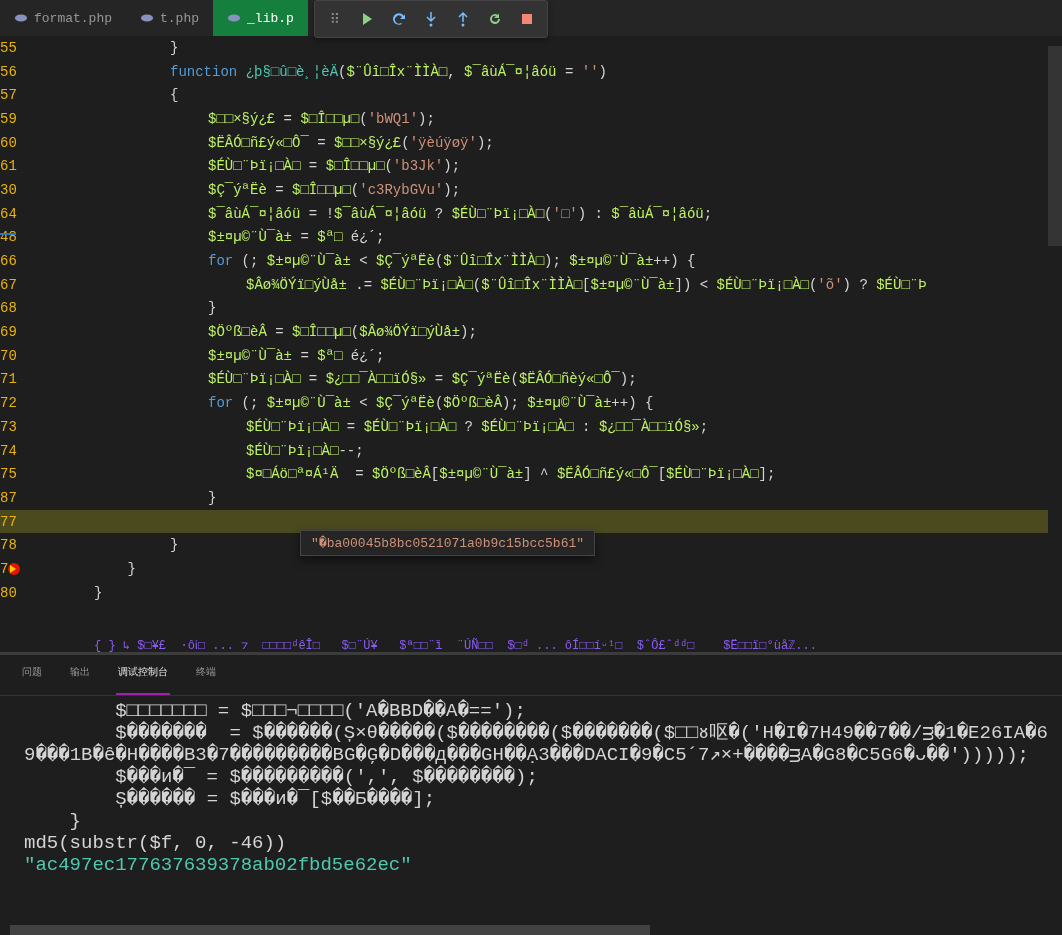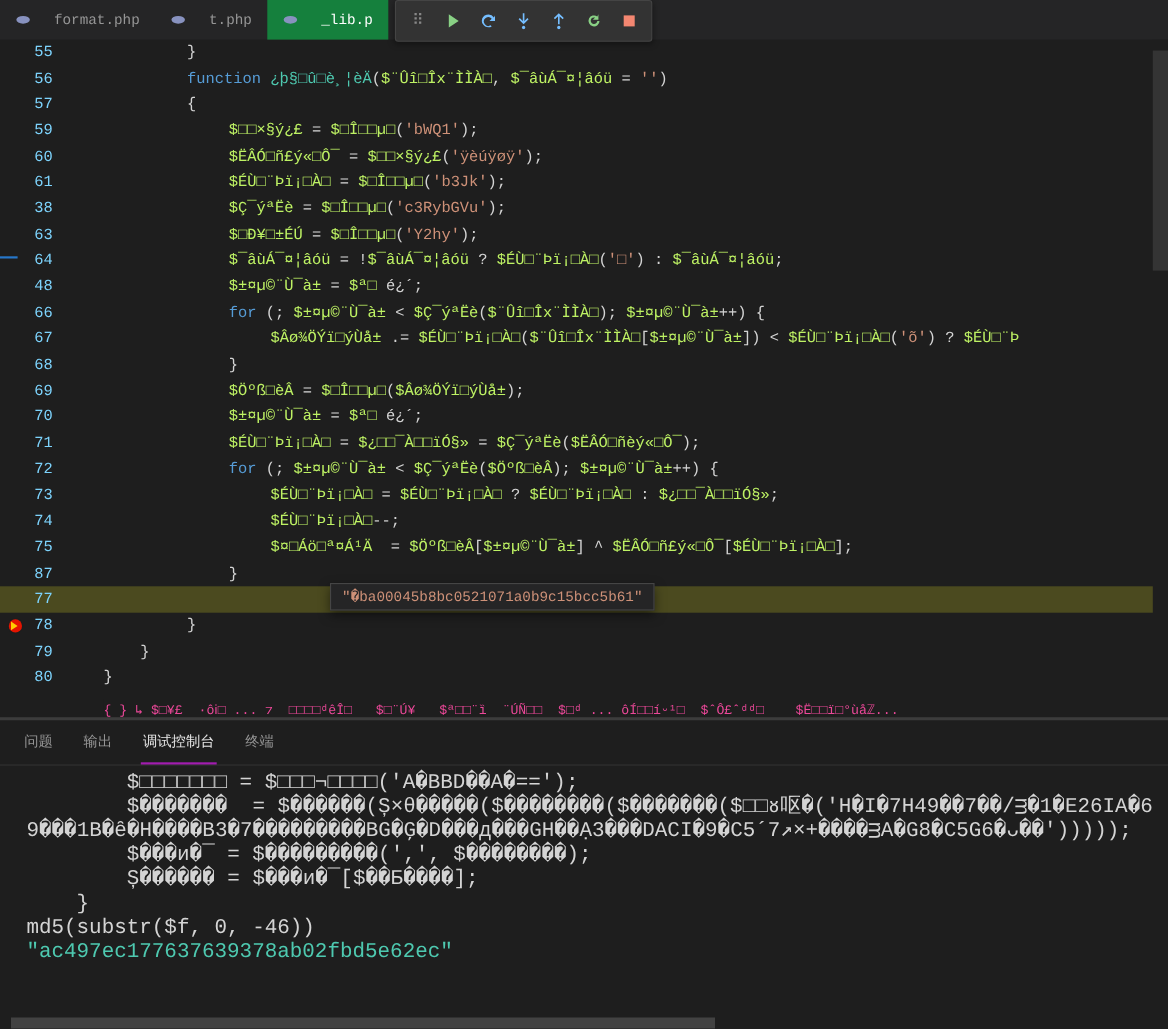--- a/index.html
+++ b/index.html
@@ -1,43 +1,43 @@
 <!DOCTYPE html>
 <html><head>
 <meta charset="utf-8">
 <style>
 html,body{margin:0;padding:0;width:1062px;height:935px;background:#1e1e1e;color:#d4d4d4;font-family:Consolas,"Courier New",monospace;font-size:14px;overflow:hidden}
 .tabs{display:flex;height:36px;background:#252526;align-items:stretch}
-.tab{display:flex;align-items:center;gap:21px;padding:0 14px;color:#969696;cursor:pointer;font-size:13px}
+.tab{display:flex;align-items:center;gap:6px;padding:0 14px;color:#969696;cursor:pointer;font-size:13px}
 .tab.active{background:#15803d;color:#fff}
 .tab-icon{width:14px;height:14px;display:inline-flex;align-items:center;justify-content:center}
 .tab-icon svg{width:14px;height:14px}
 .toolbar{display:flex;align-items:center;gap:16px;background:#333;border:1px solid #444;border-radius:3px;padding:4px 12px;margin-left:6px;height:28px;box-shadow:0 2px 6px rgba(0,0,0,.4)}
 .tbtn{width:16px;height:16px;display:flex;align-items:center;justify-content:center;cursor:pointer}
 .grip{color:#888;cursor:grab}
 .editor{position:relative;height:618px;overflow:hidden}
 .line{display:flex;height:23.7px;align-items:center;white-space:pre}
 .line[data-cur="1"]{background:#4b4a1f}
-.lineno{width:70px;text-align:right;padding-right:22px;color:#7dd3fc;flex-shrink:0;user-select:none;box-sizing:border-box}
+.lineno{width:70px;text-align:left;padding-right:22px;color:#eab308;flex-shrink:0;user-select:none;box-sizing:border-box}
 .bp{position:absolute;left:4px;width:12px;height:12px;border-radius:50%;background:#e51400;box-shadow:0 0 0 1px #1e1e1e}
 .bp.arrow:after{content:"";position:absolute;left:2px;top:2px;width:0;height:0;border-left:6px solid #ffcc00;border-top:4px solid transparent;border-bottom:4px solid transparent}
 .code{padding-left:24px}
 .tok-kw{color:#569cd6}
 .tok-fn{color:#4ec9b0}
 .tok-var{color:#bef264}
 .tok-str{color:#ce9178}
 .tok-pl{color:#d4d4d4}
 .tok-ret{color:#c586c0}
 .hover{position:absolute;background:#252526;border:1px solid #454545;padding:4px 10px;color:#ce9178;font-size:13px;box-shadow:0 4px 10px rgba(0,0,0,.5);z-index:5}
 .minimap{position:absolute;right:0;top:0;width:14px;height:100%;background:#1e1e1e}
 .mini-thumb{position:absolute;right:0;width:14px;background:rgba(121,121,121,.25)}
 .brkline{position:absolute;left:0;height:2px;width:16px;background:#2677c9}
 .fold-edge{position:absolute;top:652px;left:0;right:0;height:3px;background:#3c3c3c;cursor:row-resize}
 .bottom{position:absolute;top:655px;left:0;right:0;bottom:0;background:#1e1e1e;display:flex;flex-direction:column}
-.panel-tabs{display:flex;gap:24px;padding:6px 20px 0;border-bottom:1px solid #333;height:34px;font-size:13px}
+.panel-tabs{display:flex;gap:24px;padding:6px 20px 0;border-bottom:1px solid #333;height:34px;font-size:10px}
 .ptab{color:#969696;padding:4px 2px;cursor:pointer}
 .ptab.active{color:#e7e7e7;border-bottom:2px solid #a21caf}
 .console{flex:1;overflow:hidden;padding:4px 10px 4px 24px;font-size:19px;line-height:22px;white-space:pre-wrap;word-break:break-all}
 .console .out{color:#d4d4d4}
 .console .res{color:#4ec9b0}
 .scrollbar-h{position:absolute;bottom:0;left:0;right:0;height:10px;background:#1e1e1e}
 .scrollbar-h .thumb{position:absolute;height:10px;background:rgba(121,121,121,.4)}
 .code .ind1{display:inline-block;width:76px}
 .code .ind2{display:inline-block;width:114px}
 .code .ind3{display:inline-block;width:152px}
@@ -109,22 +109,21 @@
 
 <div class="editor">
   <div class="brkline" style="top:197px"></div>
   <div id="code-lines">
       <div class="line"><span class="lineno">55</span><span class="code"><span class="ind1"></span><span class="tok-pl">}</span></span></div>
       <div class="line"><span class="lineno">56</span><span class="code"><span class="ind1"></span><span class="tok-kw">function</span><span class="tok-pl"> </span><span class="tok-fn">¿þ§□û□è¸¦èÄ</span><span class="tok-pl">(</span><span class="tok-var">$¨Ûî□Îx¨ÌÌÀ□</span><span class="tok-pl">, </span><span class="tok-var">$¯âùÁ¯¤¦âóü</span><span class="tok-pl"> = </span><span class="tok-str">''</span><span class="tok-pl">)</span></span></div>
       <div class="line"><span class="lineno">57</span><span class="code"><span class="ind1"></span><span class="tok-pl">{</span></span></div>
       <div class="line"><span class="lineno">59</span><span class="code"><span class="ind2"></span><span class="tok-var">$□□×§ý¿£</span><span class="tok-pl"> = </span><span class="tok-var">$□Î□□µ□</span><span class="tok-pl">(</span><span class="tok-str">'bWQ1'</span><span class="tok-pl">);</span></span></div>
       <div class="line"><span class="lineno">60</span><span class="code"><span class="ind2"></span><span class="tok-var">$ËÂÓ□ñ£ý«□Ô¯</span><span class="tok-pl"> = </span><span class="tok-var">$□□×§ý¿£</span><span class="tok-pl">(</span><span class="tok-str">'ÿèúÿøÿ'</span><span class="tok-pl">);</span></span></div>
       <div class="line"><span class="lineno">61</span><span class="code"><span class="ind2"></span><span class="tok-var">$ÉÙ□¨Þï¡□À□</span><span class="tok-pl"> = </span><span class="tok-var">$□Î□□µ□</span><span class="tok-pl">(</span><span class="tok-str">'b3Jk'</span><span class="tok-pl">);</span></span></div>
-      <div class="line"><span class="lineno">38</span><span class="code"><span class="ind2"></span><span class="tok-var">$Ç¯ýªËè</span><span class="tok-pl"> = </span><span class="tok-var">$□Î□□µ□</span><span class="tok-pl">(</span><span class="tok-str">'c3RybGVu'</span><span class="tok-pl">);</span></span></div>
-      <div class="line"><span class="lineno">63</span><span class="code"><span class="ind2"></span><span class="tok-var">$□Ð¥□±ÉÚ</span><span class="tok-pl"> = </span><span class="tok-var">$□Î□□µ□</span><span class="tok-pl">(</span><span class="tok-str">'Y2hy'</span><span class="tok-pl">);</span></span></div>
+      <div class="line"><span class="lineno">30</span><span class="code"><span class="ind2"></span><span class="tok-var">$Ç¯ýªËè</span><span class="tok-pl"> = </span><span class="tok-var">$□Î□□µ□</span><span class="tok-pl">(</span><span class="tok-str">'c3RybGVu'</span><span class="tok-pl">);</span></span></div>
       <div class="line"><span class="lineno">64</span><span class="code"><span class="ind2"></span><span class="tok-var">$¯âùÁ¯¤¦âóü</span><span class="tok-pl"> = !</span><span class="tok-var">$¯âùÁ¯¤¦âóü</span><span class="tok-pl"> ? </span><span class="tok-var">$ÉÙ□¨Þï¡□À□</span><span class="tok-pl">(</span><span class="tok-str">'□'</span><span class="tok-pl">) : </span><span class="tok-var">$¯âùÁ¯¤¦âóü</span><span class="tok-pl">;</span></span></div>
       <div class="line"><span class="lineno">48</span><span class="code"><span class="ind2"></span><span class="tok-var">$±¤µ©¨Ù¯à±</span><span class="tok-pl"> = </span><span class="tok-var">$ª□</span><span class="tok-pl"> é¿´;</span></span></div>
       <div class="line"><span class="lineno">66</span><span class="code"><span class="ind2"></span><span class="tok-kw">for</span><span class="tok-pl"> (; </span><span class="tok-var">$±¤µ©¨Ù¯à±</span><span class="tok-pl"> &lt; </span><span class="tok-var">$Ç¯ýªËè</span><span class="tok-pl">(</span><span class="tok-var">$¨Ûî□Îx¨ÌÌÀ□</span><span class="tok-pl">); </span><span class="tok-var">$±¤µ©¨Ù¯à±</span><span class="tok-pl">++) {</span></span></div>
       <div class="line"><span class="lineno">67</span><span class="code"><span class="ind3"></span><span class="tok-var">$Âø¾ÖÝï□ýÙå±</span><span class="tok-pl"> .= </span><span class="tok-var">$ÉÙ□¨Þï¡□À□</span><span class="tok-pl">(</span><span class="tok-var">$¨Ûî□Îx¨ÌÌÀ□</span><span class="tok-pl">[</span><span class="tok-var">$±¤µ©¨Ù¯à±</span><span class="tok-pl">]) &lt; </span><span class="tok-var">$ÉÙ□¨Þï¡□À□</span><span class="tok-pl">(</span><span class="tok-str">'õ'</span><span class="tok-pl">) ? </span><span class="tok-var">$ÉÙ□¨Þ</span></span></div>
       <div class="line"><span class="lineno">68</span><span class="code"><span class="ind2"></span><span class="tok-pl">}</span></span></div>
       <div class="line"><span class="lineno">69</span><span class="code"><span class="ind2"></span><span class="tok-var">$Öºß□èÂ</span><span class="tok-pl"> = </span><span class="tok-var">$□Î□□µ□</span><span class="tok-pl">(</span><span class="tok-var">$Âø¾ÖÝï□ýÙå±</span><span class="tok-pl">);</span></span></div>
       <div class="line"><span class="lineno">70</span><span class="code"><span class="ind2"></span><span class="tok-var">$±¤µ©¨Ù¯à±</span><span class="tok-pl"> = </span><span class="tok-var">$ª□</span><span class="tok-pl"> é¿´;</span></span></div>
       <div class="line"><span class="lineno">71</span><span class="code"><span class="ind2"></span><span class="tok-var">$ÉÙ□¨Þï¡□À□</span><span class="tok-pl"> = </span><span class="tok-var">$¿□□¯À□□ïÓ§»</span><span class="tok-pl"> = </span><span class="tok-var">$Ç¯ýªËè</span><span class="tok-pl">(</span><span class="tok-var">$ËÂÓ□ñèý«□Ô¯</span><span class="tok-pl">);</span></span></div>
       <div class="line"><span class="lineno">72</span><span class="code"><span class="ind2"></span><span class="tok-kw">for</span><span class="tok-pl"> (; </span><span class="tok-var">$±¤µ©¨Ù¯à±</span><span class="tok-pl"> &lt; </span><span class="tok-var">$Ç¯ýªËè</span><span class="tok-pl">(</span><span class="tok-var">$Öºß□èÂ</span><span class="tok-pl">); </span><span class="tok-var">$±¤µ©¨Ù¯à±</span><span class="tok-pl">++) {</span></span></div>
       <div class="line"><span class="lineno">73</span><span class="code"><span class="ind3"></span><span class="tok-var">$ÉÙ□¨Þï¡□À□</span><span class="tok-pl"> = </span><span class="tok-var">$ÉÙ□¨Þï¡□À□</span><span class="tok-pl"> ? </span><span class="tok-var">$ÉÙ□¨Þï¡□À□</span><span class="tok-pl"> : </span><span class="tok-var">$¿□□¯À□□ïÓ§»</span><span class="tok-pl">;</span></span></div>
@@ -138,21 +137,21 @@
     </div>
   <div class="hover" style="top:494px;left:300px"><span>"�ba00045b8bc0521071a0b9c15bcc5b61"</span></div>
   <div class="minimap">
     <div class="mini-thumb" style="top:10px;height:200px"></div>
   </div>
   <div style="position:absolute;left:4px;top:527px">
     <div class="bp arrow"></div>
   </div>
 </div>
 
-<div style="position:absolute;top:636px;left:94px;right:2px;height:18px;overflow:hidden;color:#ec4899;font-size:12px;background:#1e1e1e;white-space:pre"><span>{ } ↳ $□¥£  ·ôℹ□ ... ⁊  □□□□ᵈêÎ□   $□¨Ú¥   $ª□□¨ȉ  ¨ÚÑ□□  $□ᵈ ... ôÍ□□íᵕ¹□  $ˆÔ£ˆᵈᵈ□    $Ë□□ï□°ùåℤ...</span></div>
+<div style="position:absolute;top:636px;left:94px;right:2px;height:18px;overflow:hidden;color:#8b5cf6;font-size:12px;background:#1e1e1e;white-space:pre"><span>{ } ↳ $□¥£  ·ôℹ□ ... ⁊  □□□□ᵈêÎ□   $□¨Ú¥   $ª□□¨ȉ  ¨ÚÑ□□  $□ᵈ ... ôÍ□□íᵕ¹□  $ˆÔ£ˆᵈᵈ□    $Ë□□ï□°ùåℤ...</span></div>
 
 <div class="fold-edge"></div>
 
 <div class="bottom">
   <div class="panel-tabs">
     <div class="ptab">问题</div>
     <div class="ptab">输出</div>
     <div class="ptab active">调试控制台</div>
     <div class="ptab">终端</div>
   </div>

